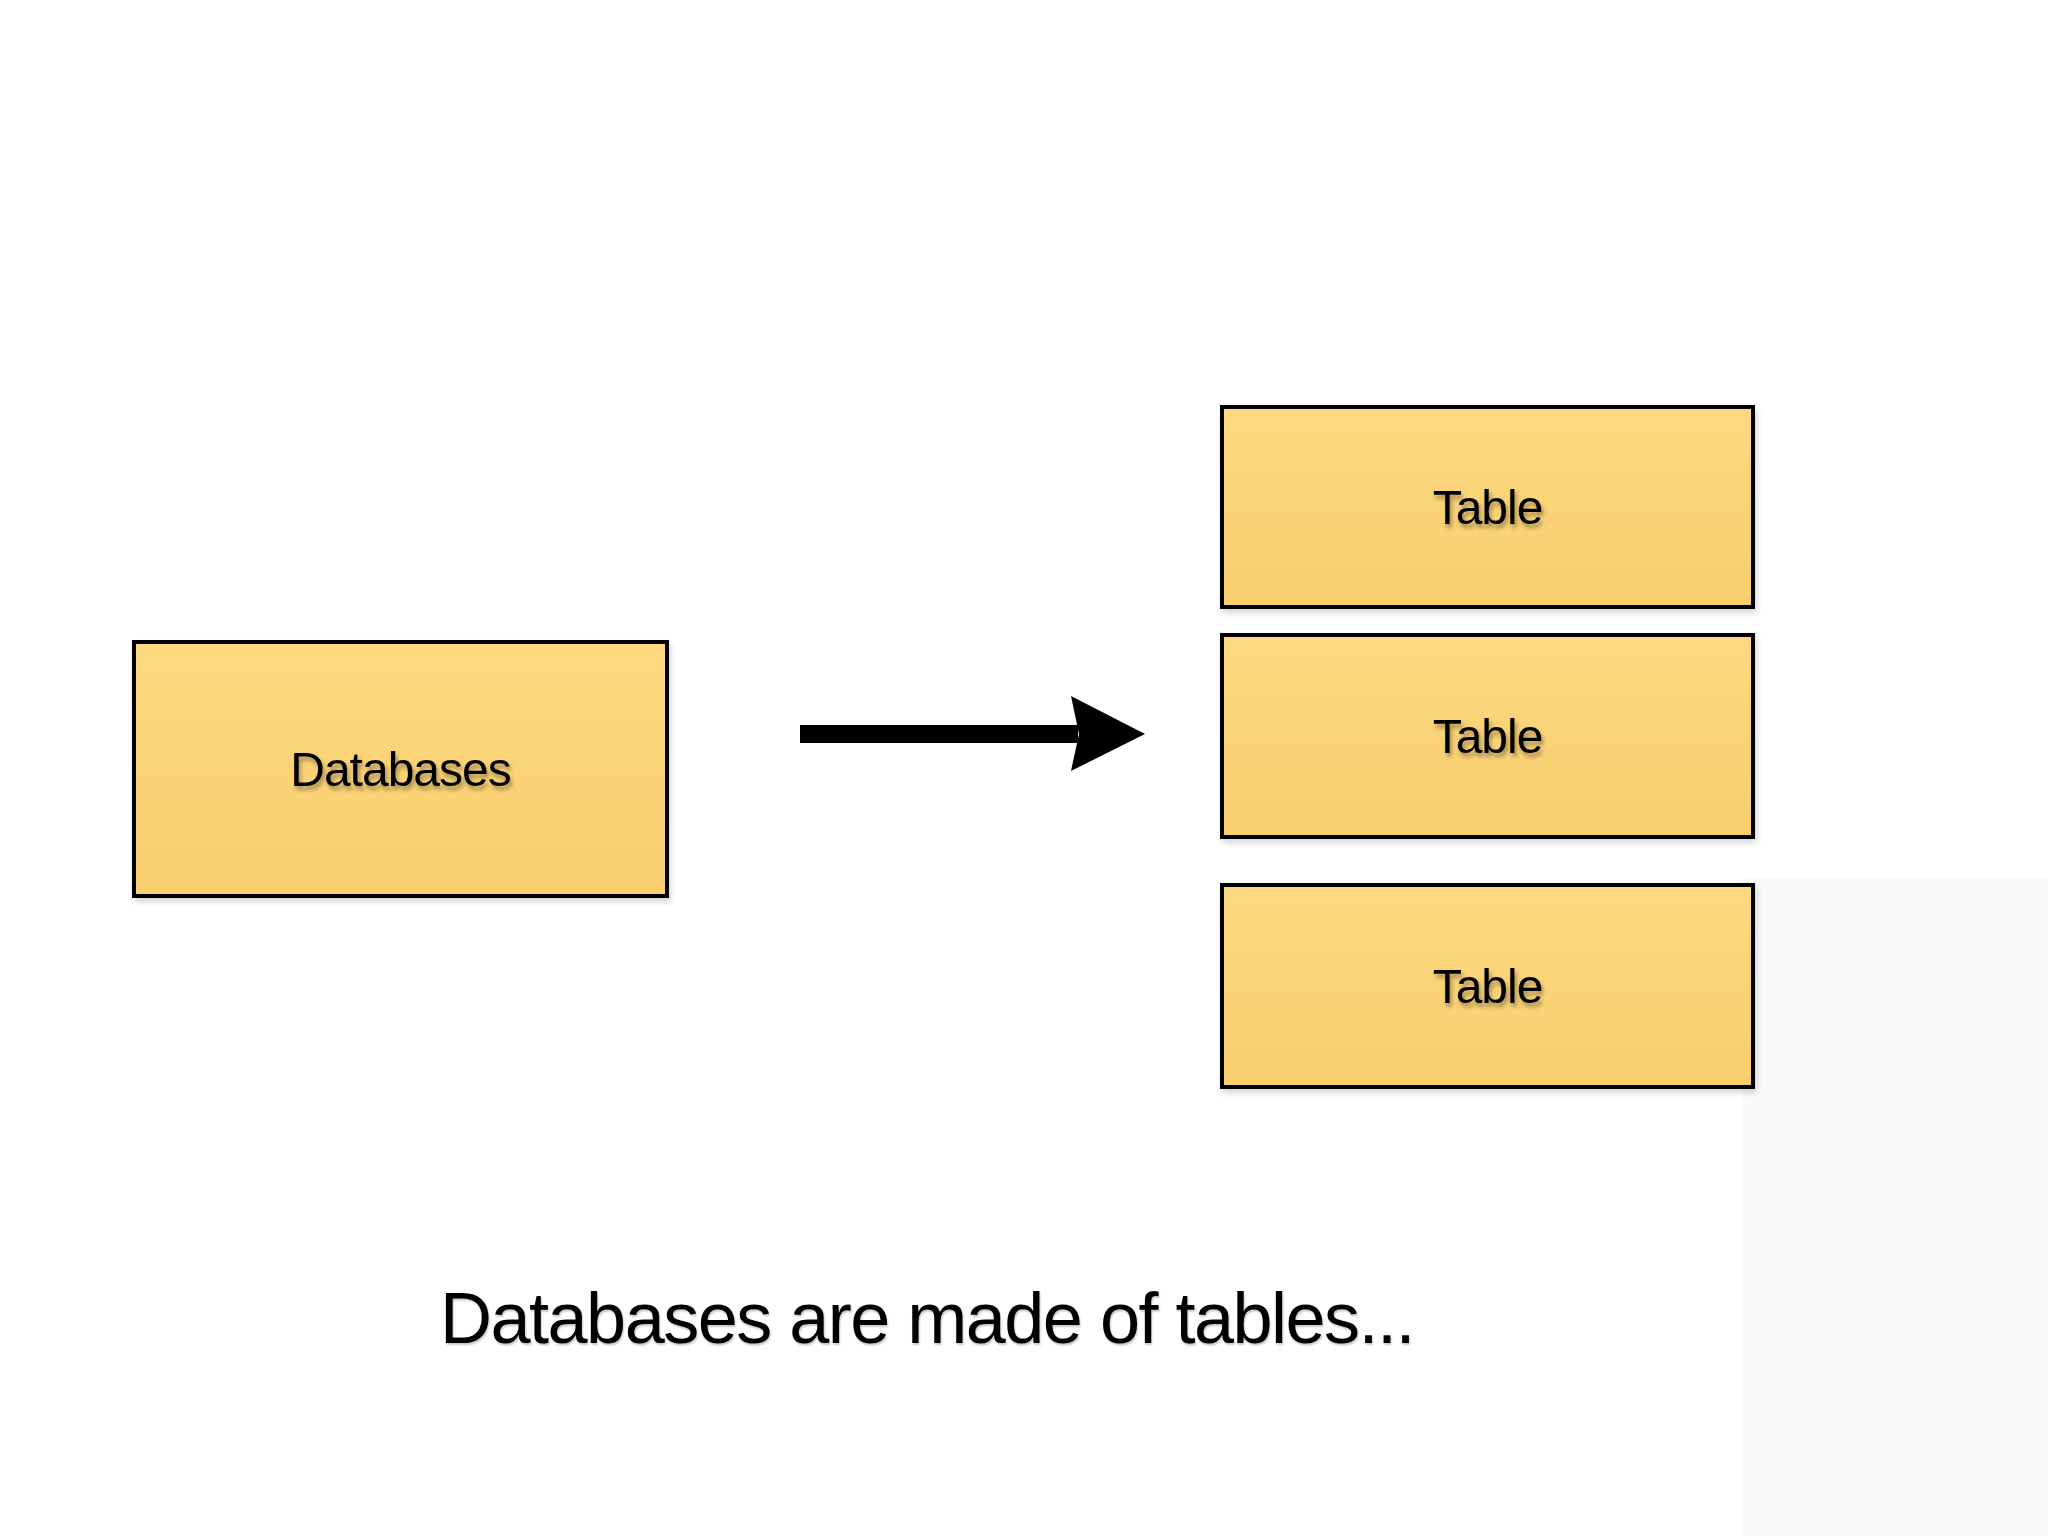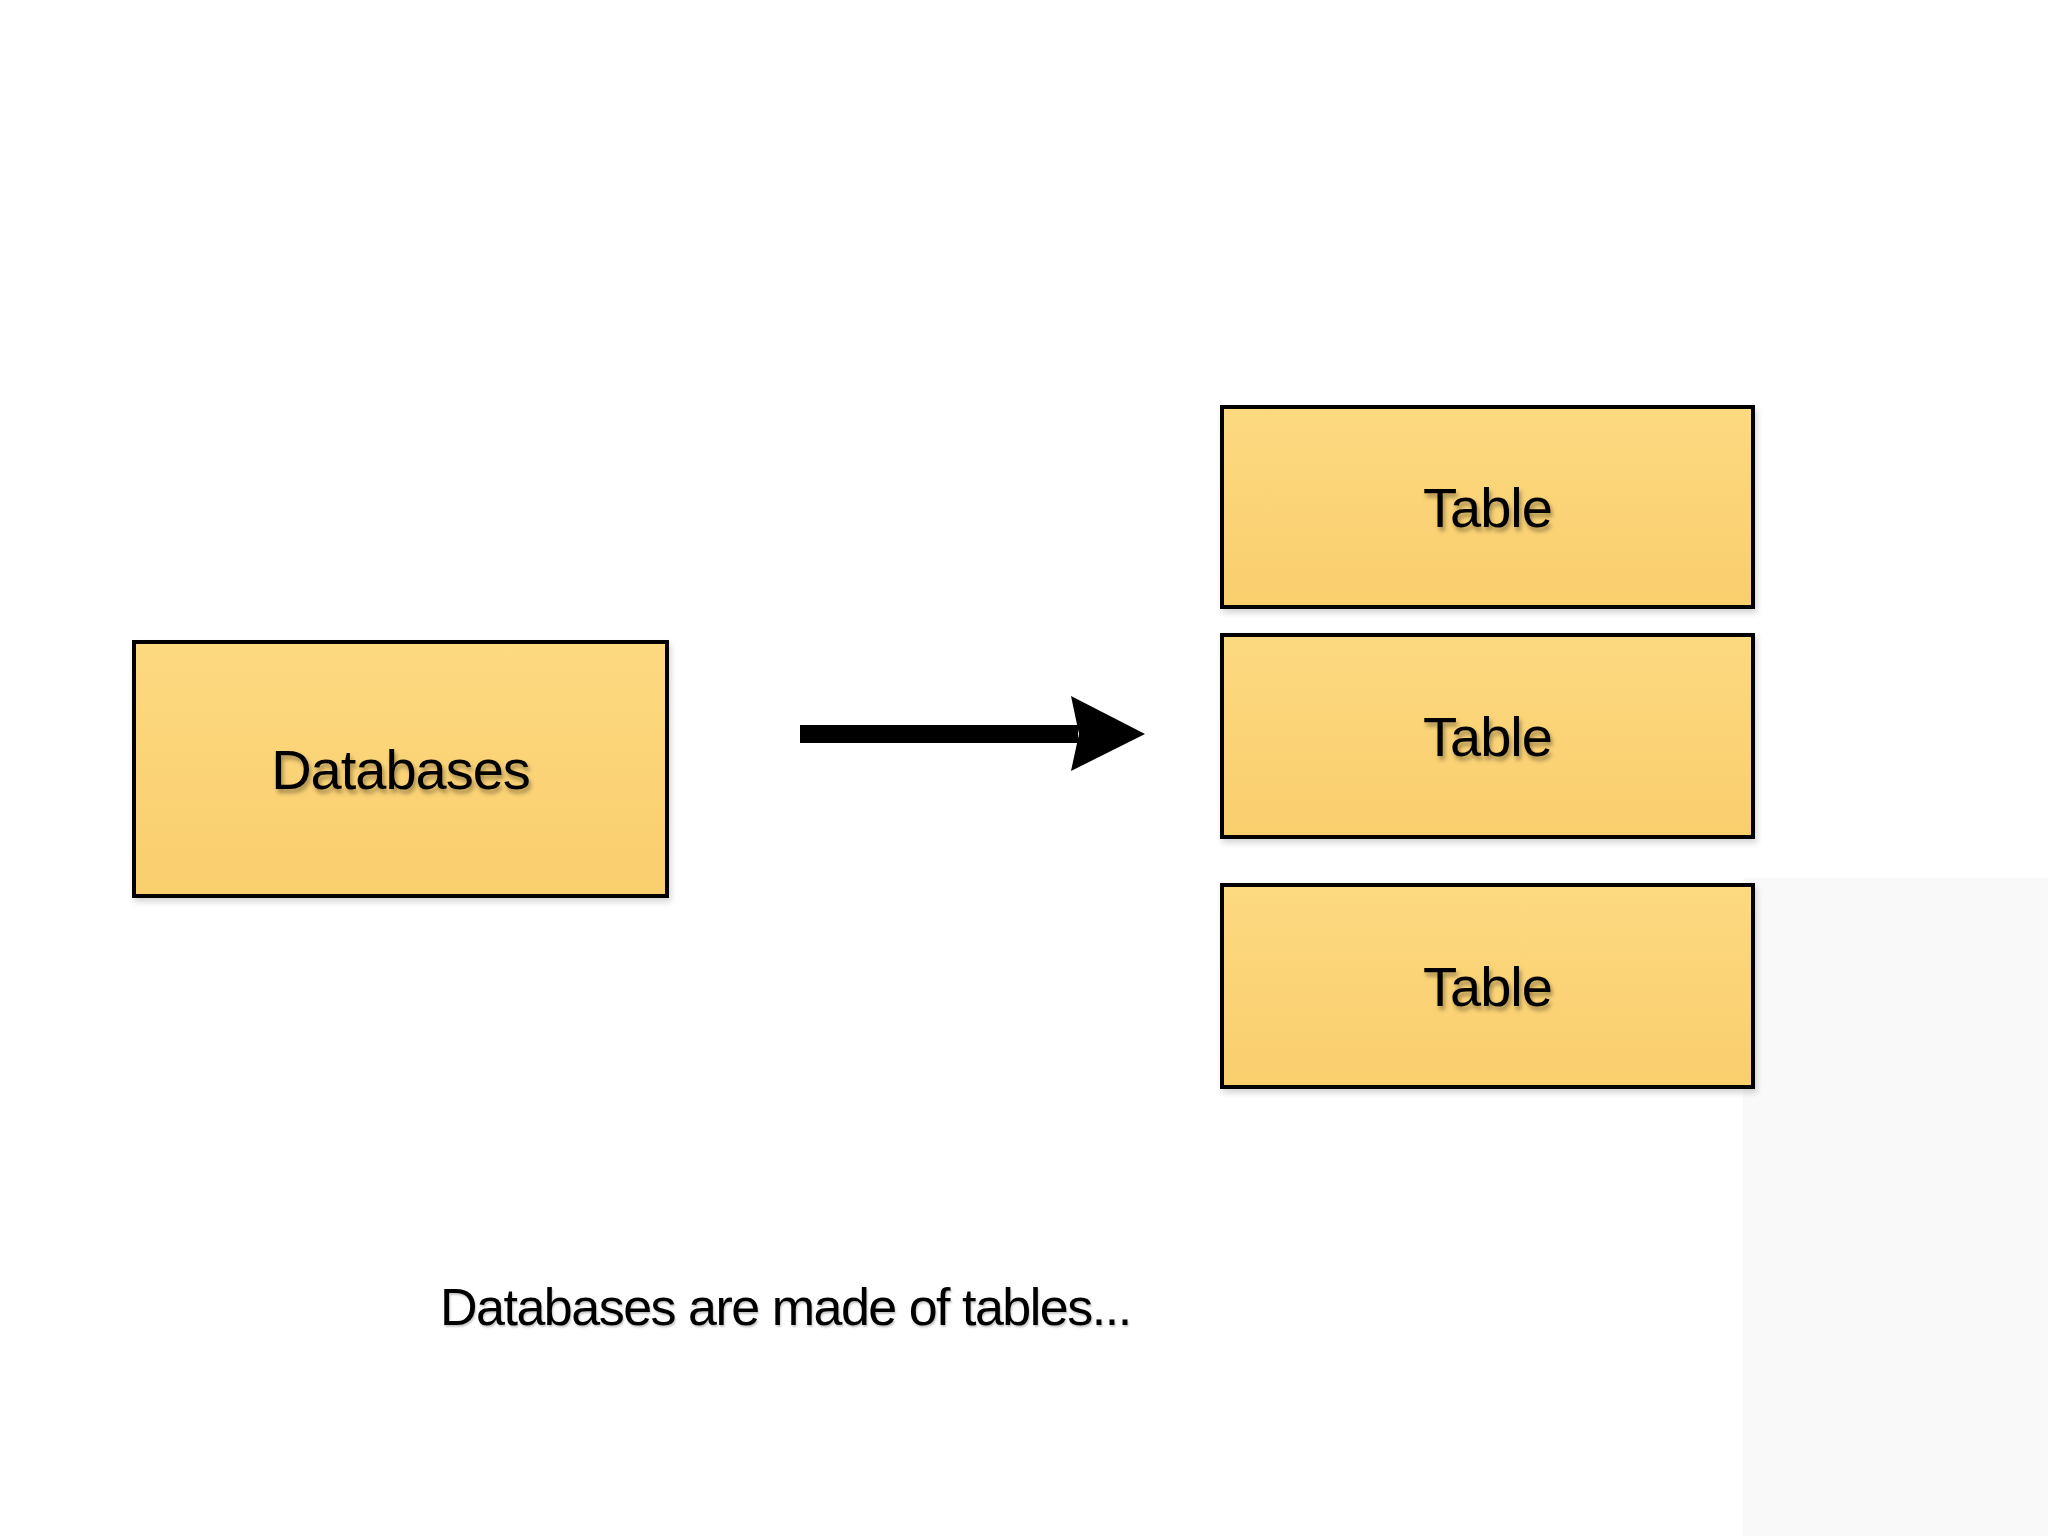--- a/index.html
+++ b/index.html
@@ -28,21 +28,21 @@
     position: absolute;
     box-sizing: border-box;
     border: 4px solid #000000;
     background: linear-gradient(180deg, #FDD980 0%, #FBD376 55%, #F9CE6D 100%);
     box-shadow: 2px 4px 6px rgba(0, 0, 0, 0.16);
     display: flex;
     align-items: center;
     justify-content: center;
   }
   .box-label {
-    font-size: 56px;
+    font-size: 48px;
     letter-spacing: -1px;
     color: #000000;
     text-shadow: 2px 4px 4px rgba(0, 0, 0, 0.35);
     white-space: nowrap;
   }
   .db-box {
     left: 132px;
     top: 640px;
     width: 537px;
     height: 258px;
@@ -58,21 +58,21 @@
     position: absolute;
     left: 795px;
     top: 693px;
     width: 355px;
     height: 85px;
   }
   .caption {
     position: absolute;
     left: 440px;
     top: 1279px;
-    font-size: 52px;
+    font-size: 72px;
     letter-spacing: -1.5px;
     line-height: 1.1;
     color: #000000;
     text-shadow: 1px 2px 2px rgba(0, 0, 0, 0.22);
     white-space: nowrap;
   }
 </style>
 </head>
 <body>
 

